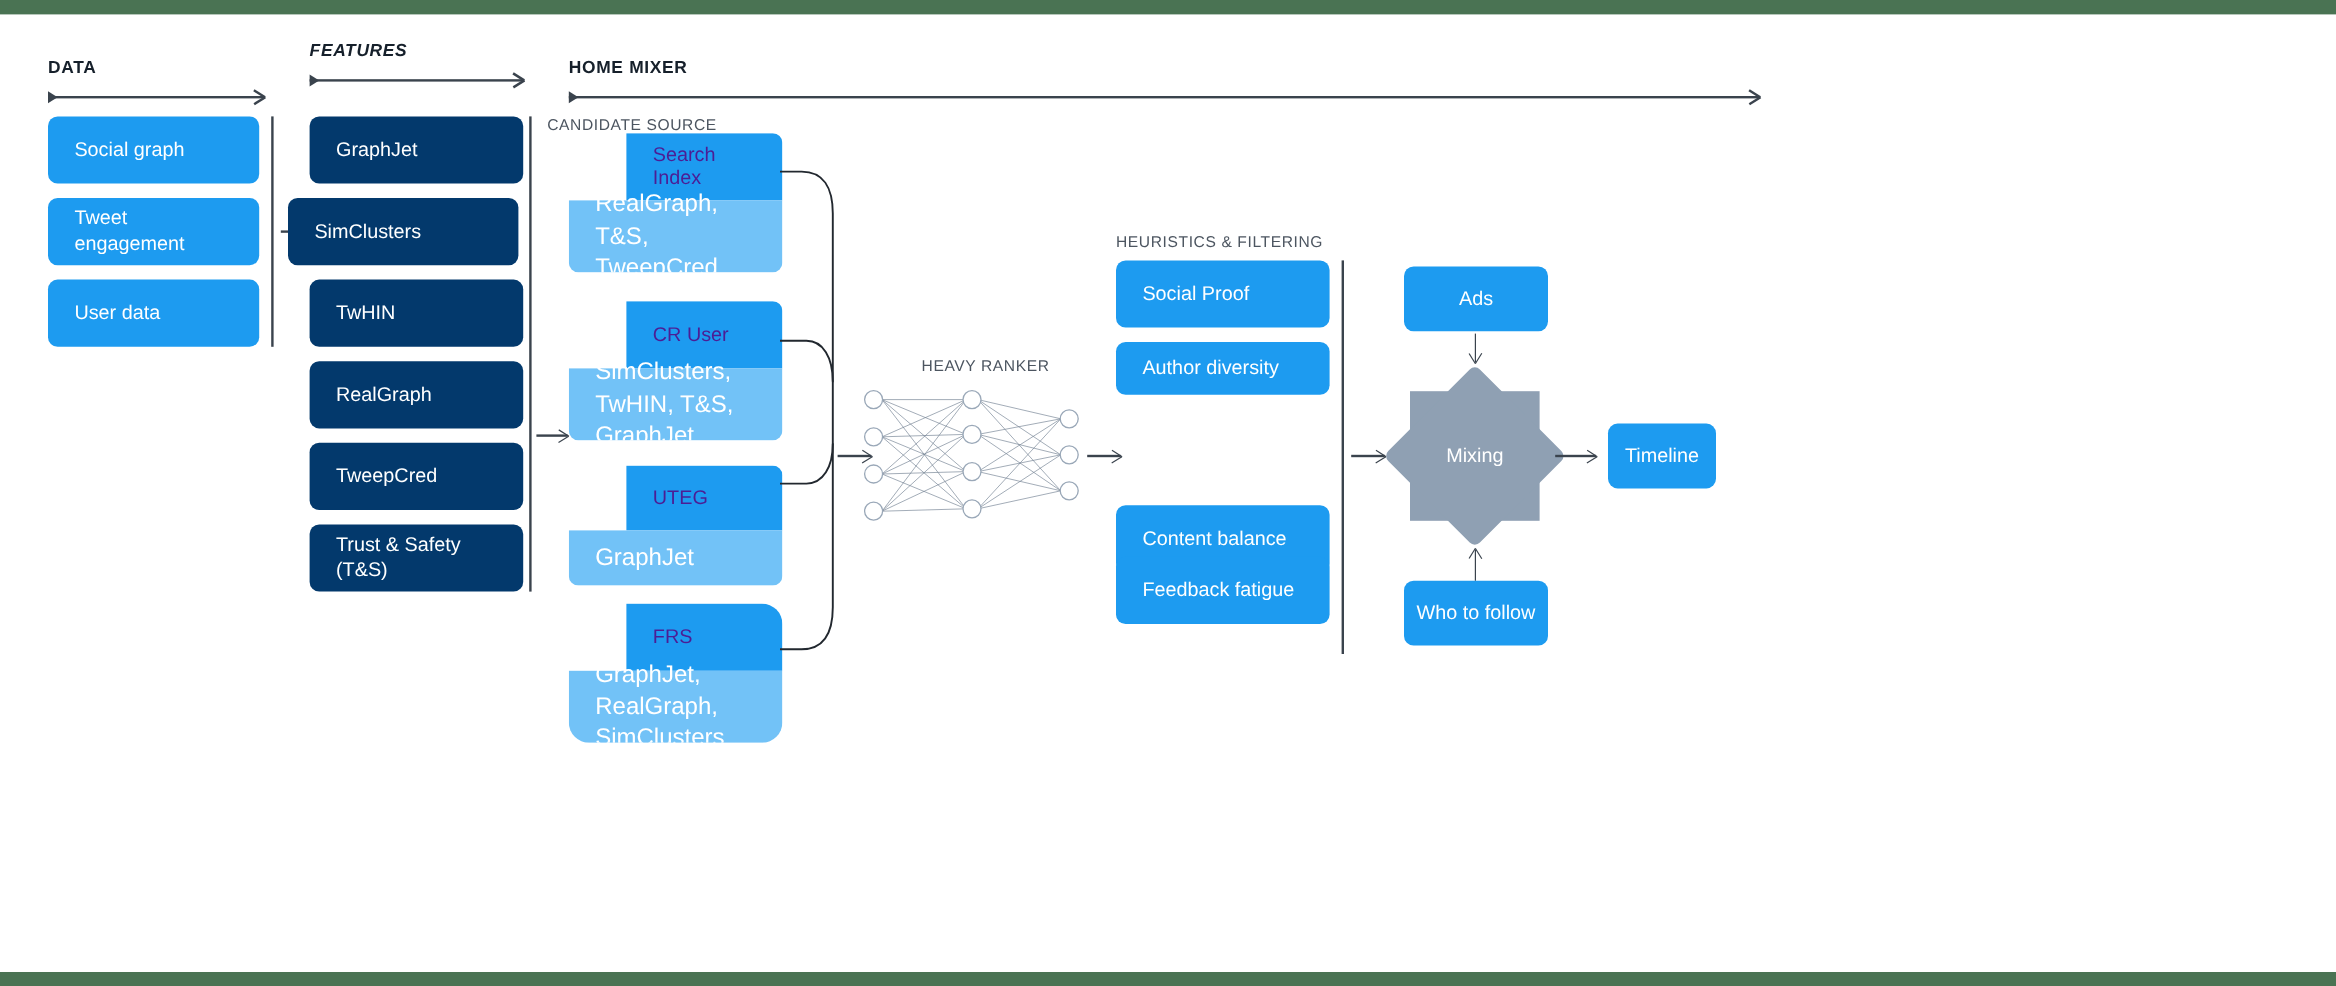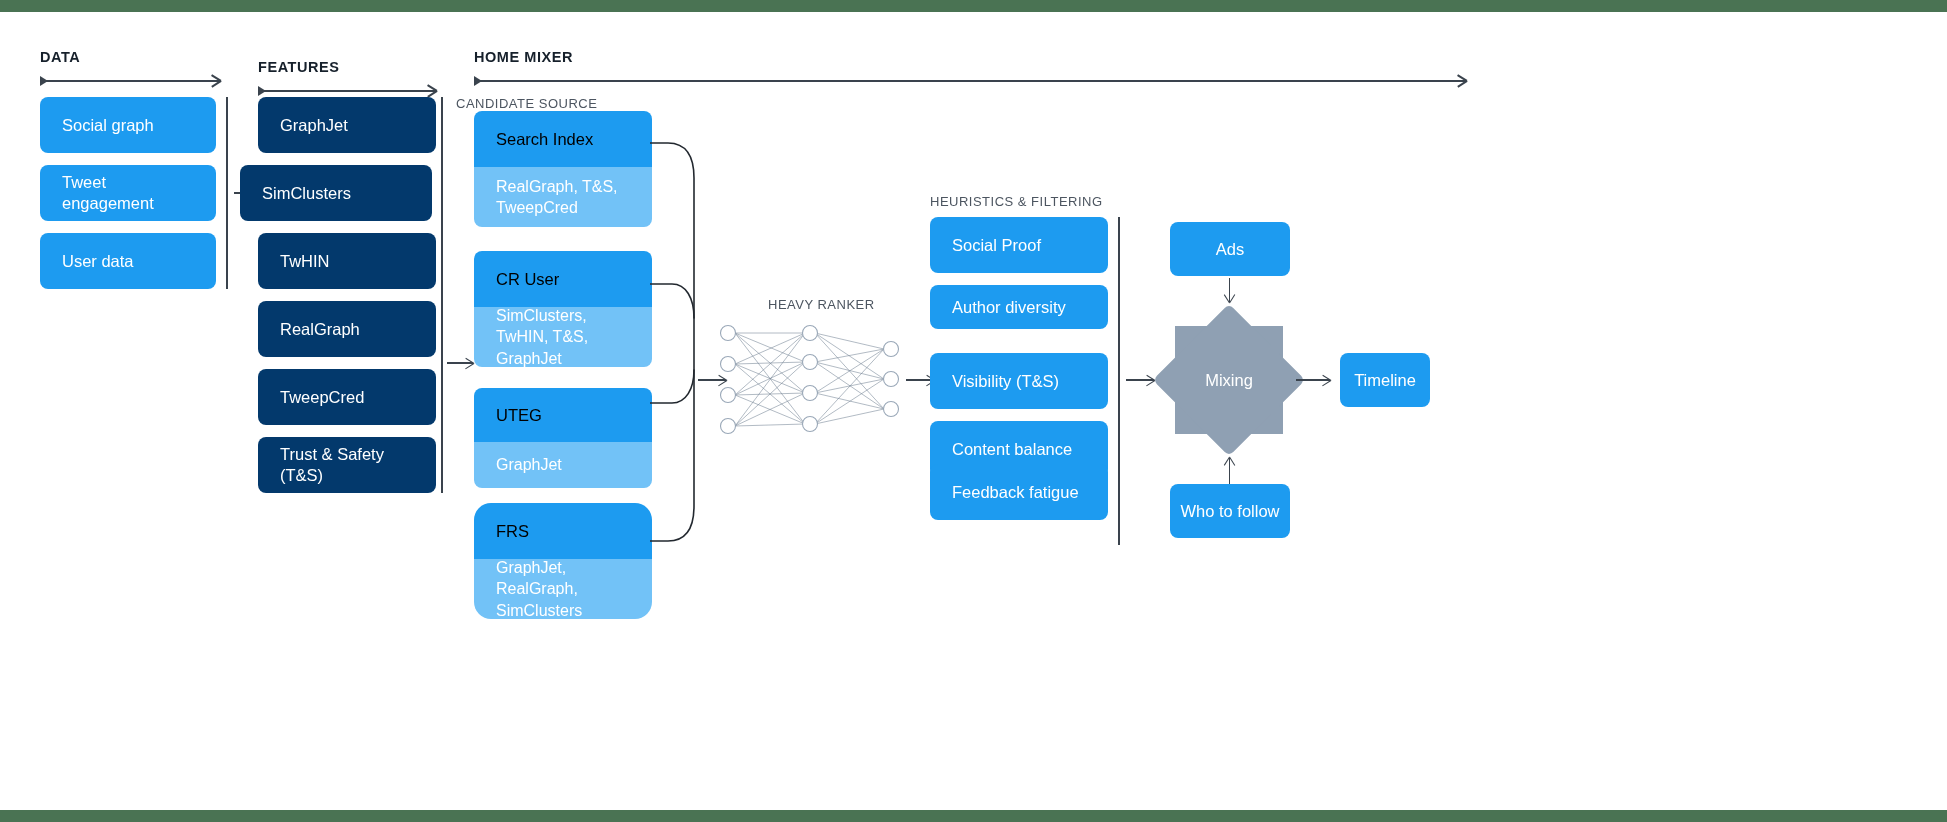--- a/index.html
+++ b/index.html
@@ -51,25 +51,25 @@
     position:absolute;border-radius:8px;display:flex;align-items:center;
     box-sizing:border-box;padding:0 22px;color:#ffffff;
     font-size:16.5px;font-weight:400;line-height:1.25;
   }
   .box.light{background:#1d9bf0;}
   .box.navy{background:#03396c;}
 
   
   .cs-card{position:absolute;border-radius:8px;overflow:hidden;}
   .cs-card .cs-head{
-    background:#1d9bf0;color:#000000;font-size:16.5px;
-    display:flex;align-items:center;padding:0 22px;box-sizing:border-box;
+    background:#1d9bf0;color:#4c1d95;font-size:16.5px;
+    display:flex;align-items:center;padding:0 22px;box-sizing:border-box;margin-left:48px;
   }
   .cs-card .cs-body{
-    background:#72c2f7;color:#ffffff;font-size:16px;line-height:1.33;
+    background:#72c2f7;color:#ffffff;font-size:20px;line-height:1.33;
     display:flex;align-items:center;padding:0 22px;box-sizing:border-box;
   }
 
   
   .vdiv{position:absolute;width:1.6px;background:#3a434d;}
 
   
   .arrow{position:absolute;}
   .arrow .shaft{position:absolute;background:#3a434d;}
   .arrow.h .shaft{height:1.4px;left:0;top:50%;margin-top:-.7px;width:100%;}
@@ -130,21 +130,21 @@
 
   <div class="sec-head" style="left:40px;top:38px;width:180px;">
     <div class="lbl">DATA</div>
     <div class="rule">
       <div class="line"></div>
         <div class="startcap"></div>
         <div class="endcap"></div>
     </div>
   </div>
 
-  <div class="sec-head" style="left:258px;top:48px;width:178px;">
+  <div class="sec-head" style="left:258px;top:24px;width:178px;font-style:italic;">
     <div class="lbl">FEATURES</div>
     <div class="rule">
       <div class="line"></div>
         <div class="startcap"></div>
         <div class="endcap"></div>
     </div>
   </div>
 
   <div class="sec-head" style="left:474px;top:38px;width:992px;">
     <div class="lbl">HOME MIXER</div>
@@ -285,23 +285,20 @@
     <div class="shaft"></div>
       <div class="head"></div>
   </div>
 
   <div class="box light" style="left:930px;top:205px;width:178px;height:56px;">
     <span>Social Proof</span>
   </div>
   <div class="box light" style="left:930px;top:273px;width:178px;height:44px;">
     <span>Author diversity</span>
   </div>
-  <div class="box light" style="left:930px;top:341px;width:178px;height:56px;">
-    <span>Visibility (T&amp;S)</span>
-  </div>
   <div class="box light" style="left:930px;top:409px;width:178px;height:56px;">
     <span>Content balance</span>
   </div>
   <div class="box light" style="left:930px;top:452px;width:178px;height:56px;">
     <span>Feedback fatigue</span>
   </div>
 
   <div class="vdiv" style="left:1118px;top:205px;height:328px;"></div>
   <div class="arrow h" style="left:1126px;top:362px;width:28px;height:12px;">
     <div class="shaft"></div>

